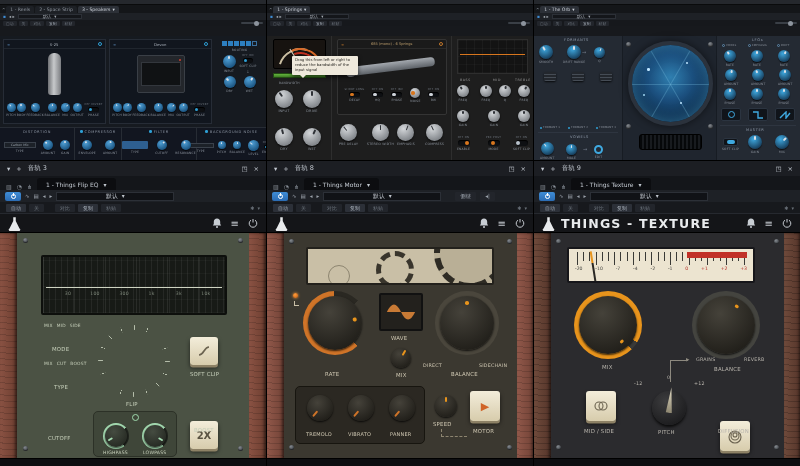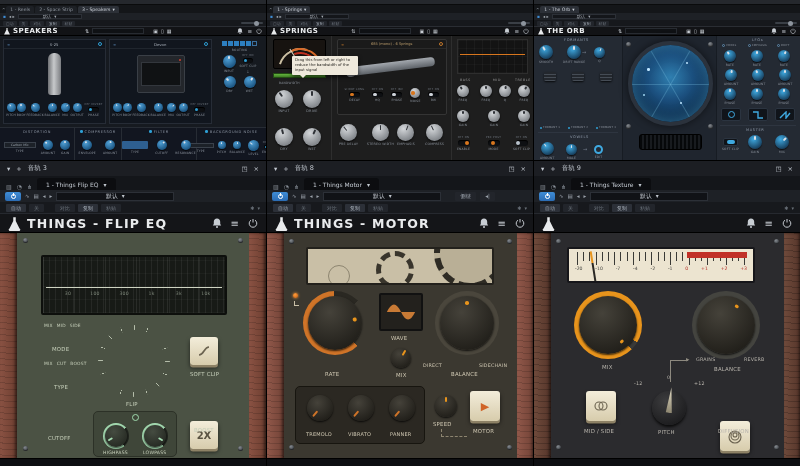--- a/index.html
+++ b/index.html
@@ -95,42 +95,20 @@
   <div class="btnrow">
     <span class="hbtn">自动</span>
     <span class="hbtn">关</span>
     <span class="hbtn">对比</span>
     <span class="hbtn" style="color:#9aa2ac">复制</span>
     <span class="hbtn">粘贴</span>
     <span class="hslider">
         <b></b>
       </span>
   </div>
-  <div class="atbar">
-    <svg width="6" height="8" viewBox="0 0 10 12">
-        <path d="M4 1h2v3l3 6a1 1 0 0 1-1 2H2a1 1 0 0 1-1-2l3-6z" fill="#e8eaec"></path>
-      </svg>
-    <span class="atitle">SPEAKERS</span>
-    <span style="margin-left:24px;font-size:5px">⇅</span>
-    <span class="apre"></span>
-    <span style="font-size:5px;margin-left:6px">▣</span>
-    <span style="font-size:5px">▯</span>
-    <span style="font-size:5px">▦</span>
-    <span class="aticons">
-      <svg width="6" height="6" viewBox="0 0 10 10">
-          <path d="M5 .5c2 0 3.2 1.4 3.2 3.2V6l1 1.6H.8L1.8 6V3.7C1.8 1.9 3 .5 5 .5z" fill="#c8cdd3"></path>
-          <circle cx="5" cy="9" r="1" fill="#c8cdd3"></circle>
-        </svg>
-      <span>≡</span>
-      <svg width="6" height="6" viewBox="0 0 10 10" fill="none" stroke="#c8cdd3">
-          <path d="M5 1v3.5"></path>
-          <path d="M3 2.2a3.8 3.8 0 1 0 4 0"></path>
-        </svg>
-    </span>
-  </div>
   <div class="abs" style="left:0;top:36px;width:266px;height:124px;background:#161a20">
 
     <div class="abs" style="left:3px;top:3px;width:103px;height:85px;background:#11161e;border:1px solid #262c36">
       <div class="row" style="height:9px;border-bottom:1px solid #20262e;padding:0 3px">
         <span style="font-size:4px;color:#5a89b8">∞</span>
         <span style="flex:1;text-align:center;font-size:3.8px;color:#aab2bc">S-25</span>
         <span style="width:4px;height:4px;border:1px solid #2e9fd4;border-radius:50%"></span>
       </div>
       <div class="row" style="height:50px;justify-content:center">
         <div style="width:13px;height:42px;border-radius:6px 6px 3px 3px;background:linear-gradient(90deg,#6e7074,#c7c9cb 45%,#7b7d81)"></div>
@@ -412,42 +390,20 @@
   <div class="btnrow">
     <span class="hbtn">自动</span>
     <span class="hbtn">关</span>
     <span class="hbtn">对比</span>
     <span class="hbtn" style="color:#9aa2ac">复制</span>
     <span class="hbtn">粘贴</span>
     <span class="hslider">
         <b></b>
       </span>
   </div>
-  <div class="atbar">
-    <svg width="6" height="8" viewBox="0 0 10 12">
-        <path d="M4 1h2v3l3 6a1 1 0 0 1-1 2H2a1 1 0 0 1-1-2l3-6z" fill="#e8eaec"></path>
-      </svg>
-    <span class="atitle">SPRINGS</span>
-    <span style="margin-left:30px;font-size:5px">⇅</span>
-    <span class="apre"></span>
-    <span style="font-size:5px;margin-left:6px">▣</span>
-    <span style="font-size:5px">▯</span>
-    <span style="font-size:5px">▦</span>
-    <span class="aticons">
-      <svg width="6" height="6" viewBox="0 0 10 10">
-          <path d="M5 .5c2 0 3.2 1.4 3.2 3.2V6l1 1.6H.8L1.8 6V3.7C1.8 1.9 3 .5 5 .5z" fill="#c8cdd3"></path>
-          <circle cx="5" cy="9" r="1" fill="#c8cdd3"></circle>
-        </svg>
-      <span>≡</span>
-      <svg width="6" height="6" viewBox="0 0 10 10" fill="none" stroke="#c8cdd3">
-          <path d="M5 1v3.5"></path>
-          <path d="M3 2.2a3.8 3.8 0 1 0 4 0"></path>
-        </svg>
-    </span>
-  </div>
   <div class="abs" style="left:0;top:36px;width:267px;height:124px;background:#1e1e1e">
     <span class="vline" style="left:64px;background:#2e2e2e"></span>
     <span class="vline" style="left:184px;background:#2e2e2e"></span>
 
     <div class="abs" style="left:6px;top:3px;width:53px;height:30px;background:#171310;border:1px solid #000;border-radius:2px;overflow:hidden">
       <b class="abs" style="left:4px;top:8px;width:45px;height:45px;border-radius:50%;border:2.5px solid transparent;border-top-color:#cbbfa2;transform:rotate(-28deg)"></b>
       <b class="abs" style="left:4px;top:8px;width:45px;height:45px;border-radius:50%;border:2.5px solid transparent;border-top-color:#d86a28;transform:rotate(18deg)"></b>
       <b class="abs" style="left:8px;top:12px;width:37px;height:37px;border-radius:50%;border:2px solid transparent;border-top-color:#c03020;transform:rotate(24deg)"></b>
       <b class="abs" style="left:26px;bottom:2px;width:1px;height:20px;background:#ded6c2;transform:rotate(-32deg);transform-origin:50% 100%"></b>
     </div>
@@ -648,42 +604,20 @@
   </div>
   <div class="btnrow">
     <span class="hbtn">自动</span>
     <span class="hbtn">关</span>
     <span class="hbtn">对比</span>
     <span class="hbtn" style="color:#9aa2ac">复制</span>
     <span class="hbtn">粘贴</span>
     <span class="hslider">
         <b></b>
       </span>
-  </div>
-  <div class="atbar">
-    <svg width="6" height="8" viewBox="0 0 10 12">
-        <path d="M4 1h2v3l3 6a1 1 0 0 1-1 2H2a1 1 0 0 1-1-2l3-6z" fill="#e8eaec"></path>
-      </svg>
-    <span class="atitle">THE ORB</span>
-    <span style="margin-left:30px;font-size:5px">⇅</span>
-    <span class="apre"></span>
-    <span style="font-size:5px;margin-left:6px">▣</span>
-    <span style="font-size:5px">▯</span>
-    <span style="font-size:5px">▦</span>
-    <span class="aticons">
-      <svg width="6" height="6" viewBox="0 0 10 10">
-          <path d="M5 .5c2 0 3.2 1.4 3.2 3.2V6l1 1.6H.8L1.8 6V3.7C1.8 1.9 3 .5 5 .5z" fill="#c8cdd3"></path>
-          <circle cx="5" cy="9" r="1" fill="#c8cdd3"></circle>
-        </svg>
-      <span>≡</span>
-      <svg width="6" height="6" viewBox="0 0 10 10" fill="none" stroke="#c8cdd3">
-          <path d="M5 1v3.5"></path>
-          <path d="M3 2.2a3.8 3.8 0 1 0 4 0"></path>
-        </svg>
-    </span>
   </div>
   <div class="abs" style="left:0;top:36px;width:267px;height:124px;background:#242a33">
     
     <span class="abs phead" style="left:30px;top:2px;color:#8e99a8">FORMANTS</span>
     <span class="kc abs" style="left:5px;top:9px">
         <span class="kn blue" style="width:14px;height:14px;--r:-30deg;background:radial-gradient(circle at 40% 30%,#3fa9e0,#17405f 75%)">
           <i></i>
         </span>
         <span class="kl">SMOOTH</span>
       </span>
@@ -891,21 +825,20 @@
     <span class="bb" style="margin-left:8px">对比</span>
     <span class="bb on" style="color:#aab2bc">复制</span>
     <span class="bb">粘贴</span>
     <span style="margin-left:auto">✱</span>
     <span>▾</span>
   </div>
   <div class="ptbar">
     <svg width="13" height="15" viewBox="0 0 10 12">
         <path d="M4 1h2v3l3 6a1 1 0 0 1-1 2H2a1 1 0 0 1-1-2l3-6z" fill="#e8eaec"></path>
       </svg>
-    <span class="pttitle">THINGS - FLIP EQ</span>
     <span class="pticons">
       <svg width="10" height="10" viewBox="0 0 10 10">
           <path d="M5 .5c2 0 3.2 1.4 3.2 3.2V6l1 1.6H.8L1.8 6V3.7C1.8 1.9 3 .5 5 .5z" fill="#c8cdd3"></path>
           <circle cx="5" cy="9" r="1" fill="#c8cdd3"></circle>
         </svg>
       <span style="font-size:10px">≡</span>
       <svg width="10" height="10" viewBox="0 0 10 10" fill="none" stroke="#c8cdd3">
           <path d="M5 1v3.5"></path>
           <path d="M3 2.2a3.8 3.8 0 1 0 4 0"></path>
         </svg>
@@ -1017,21 +950,20 @@
     <span class="bb" style="margin-left:8px">对比</span>
     <span class="bb on" style="color:#aab2bc">复制</span>
     <span class="bb">粘贴</span>
     <span style="margin-left:auto">✱</span>
     <span>▾</span>
   </div>
   <div class="ptbar">
     <svg width="13" height="15" viewBox="0 0 10 12">
         <path d="M4 1h2v3l3 6a1 1 0 0 1-1 2H2a1 1 0 0 1-1-2l3-6z" fill="#e8eaec"></path>
       </svg>
-    <span class="pttitle">THINGS - MOTOR</span>
     <span class="pticons">
       <svg width="10" height="10" viewBox="0 0 10 10">
           <path d="M5 .5c2 0 3.2 1.4 3.2 3.2V6l1 1.6H.8L1.8 6V3.7C1.8 1.9 3 .5 5 .5z" fill="#c8cdd3"></path>
           <circle cx="5" cy="9" r="1" fill="#c8cdd3"></circle>
         </svg>
       <span style="font-size:10px">≡</span>
       <svg width="10" height="10" viewBox="0 0 10 10" fill="none" stroke="#c8cdd3">
           <path d="M5 1v3.5"></path>
           <path d="M3 2.2a3.8 3.8 0 1 0 4 0"></path>
         </svg>
@@ -1147,20 +1079,21 @@
     <span class="bb" style="margin-left:8px">对比</span>
     <span class="bb on" style="color:#aab2bc">复制</span>
     <span class="bb">粘贴</span>
     <span style="margin-left:auto">✱</span>
     <span>▾</span>
   </div>
   <div class="ptbar">
     <svg width="13" height="15" viewBox="0 0 10 12">
         <path d="M4 1h2v3l3 6a1 1 0 0 1-1 2H2a1 1 0 0 1-1-2l3-6z" fill="#e8eaec"></path>
       </svg>
+    <span class="pttitle">THINGS - TEXTURE</span>
     <span class="pticons">
       <svg width="10" height="10" viewBox="0 0 10 10">
           <path d="M5 .5c2 0 3.2 1.4 3.2 3.2V6l1 1.6H.8L1.8 6V3.7C1.8 1.9 3 .5 5 .5z" fill="#c8cdd3"></path>
           <circle cx="5" cy="9" r="1" fill="#c8cdd3"></circle>
         </svg>
       <span style="font-size:10px">≡</span>
       <svg width="10" height="10" viewBox="0 0 10 10" fill="none" stroke="#c8cdd3">
           <path d="M5 1v3.5"></path>
           <path d="M3 2.2a3.8 3.8 0 1 0 4 0"></path>
         </svg>

